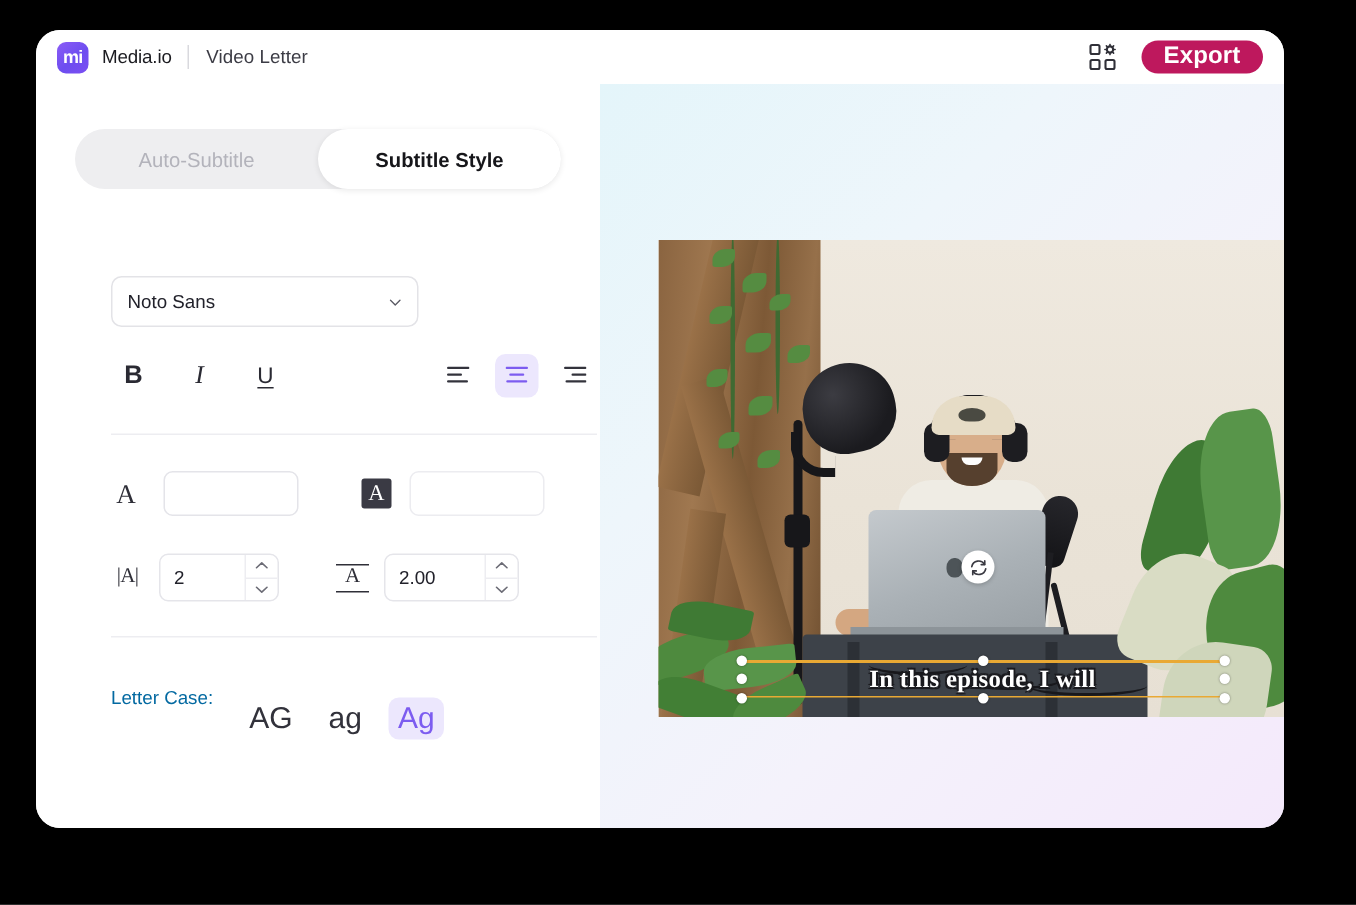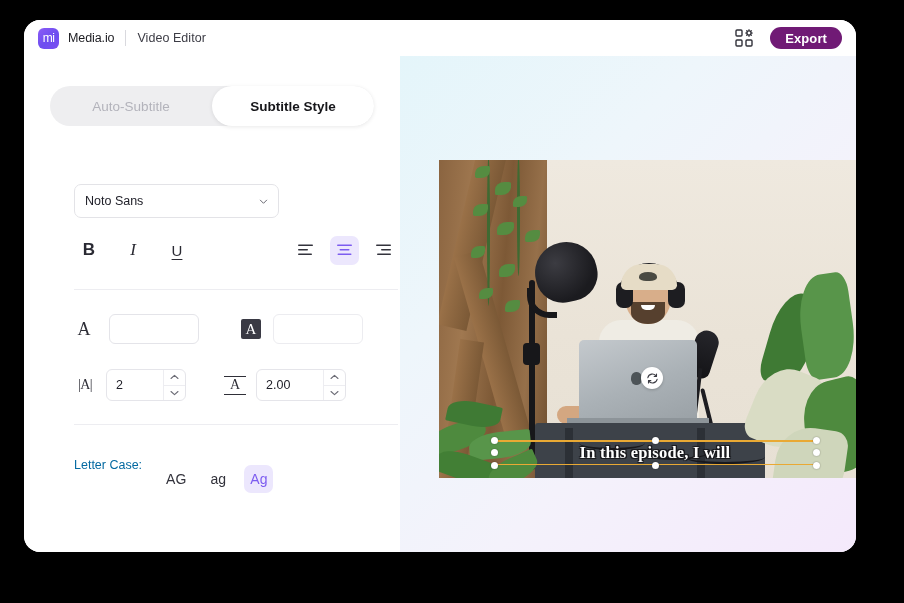--- a/index.html
+++ b/index.html
@@ -45,21 +45,21 @@
     z-index: 10;
   }
 
   .brand-logo {
     width: 21px; height: 21px;
     border-radius: 6px;
     background: linear-gradient(140deg, #8b5cf6 0%, #6d4df0 55%, #7b4ff2 100%);
     display: flex; align-items: center; justify-content: center;
     color: #fff;
     font-size: 12px;
-    font-weight: normal;
+    font-weight: bold;
     letter-spacing: -0.5px;
     flex: none;
   }
 
   .brand-name {
     margin-left: 9px;
     font-size: 12.5px;
     font-weight: normal;
     color: #1b1b20;
     letter-spacing: -0.1px;
@@ -85,23 +85,23 @@
     align-items: center;
     gap: 17px;
   }
 
   .grid-gear-icon {
     width: 18px; height: 18px;
     display: block;
   }
 
   .export-btn {
-    background: #701a75;
+    background: #be185d;
     color: #ffffff;
-    font-size: 13px;
+    font-size: 16px;
     font-weight: bold;
     border: none;
     border-radius: 11px;
     height: 22px;
     padding: 0 15px;
     cursor: pointer;
     font-family: "Liberation Sans", sans-serif;
     letter-spacing: 0.1px;
   }
 
@@ -388,21 +388,21 @@
   }
 
   .case-btn {
     min-width: 28px;
     height: 28px;
     padding: 0 6px;
     border-radius: 7px;
     display: flex;
     align-items: center;
     justify-content: center;
-    font-size: 14px;
+    font-size: 20px;
     color: #32323b;
     cursor: pointer;
     margin-right: 12px;
     margin-top: 28px;
   }
 
   .case-btn.selected {
     background: #ece7fd;
     color: #7c5cf0;
   }
@@ -715,21 +715,21 @@
 <body>
 
 <div id="stage">
 
   <div id="app-window">
 
     <div id="topbar">
       <div class="brand-logo">mi</div>
       <div class="brand-name">Media.io</div>
       <div class="brand-sep"></div>
-      <div class="brand-sub">Video Editor</div>
+      <div class="brand-sub">Video Letter</div>
 
       <div class="topbar-right">
         <span style="display:flex;cursor:pointer;">
           <svg class="grid-gear-icon" viewBox="0 0 18 18" fill="none">
             <rect x="1" y="1" width="6" height="6" rx="1" stroke="#303038" stroke-width="1.4"></rect>
             <rect x="1" y="11" width="6" height="6" rx="1" stroke="#303038" stroke-width="1.4"></rect>
             <rect x="11" y="11" width="6" height="6" rx="1" stroke="#303038" stroke-width="1.4"></rect>
             <circle cx="14" cy="4" r="2.1" stroke="#303038" stroke-width="1.4"></circle>
             <path d="M14 0.6v1.1M14 6.3v1.1M10.6 4h1.1M16.3 4h1.1M11.6 1.6l.8.8M15.6 5.6l.8.8M16.4 1.6l-.8.8M12.4 5.6l-.8.8" stroke="#303038" stroke-width="1.1" stroke-linecap="round"></path>
           </svg>

